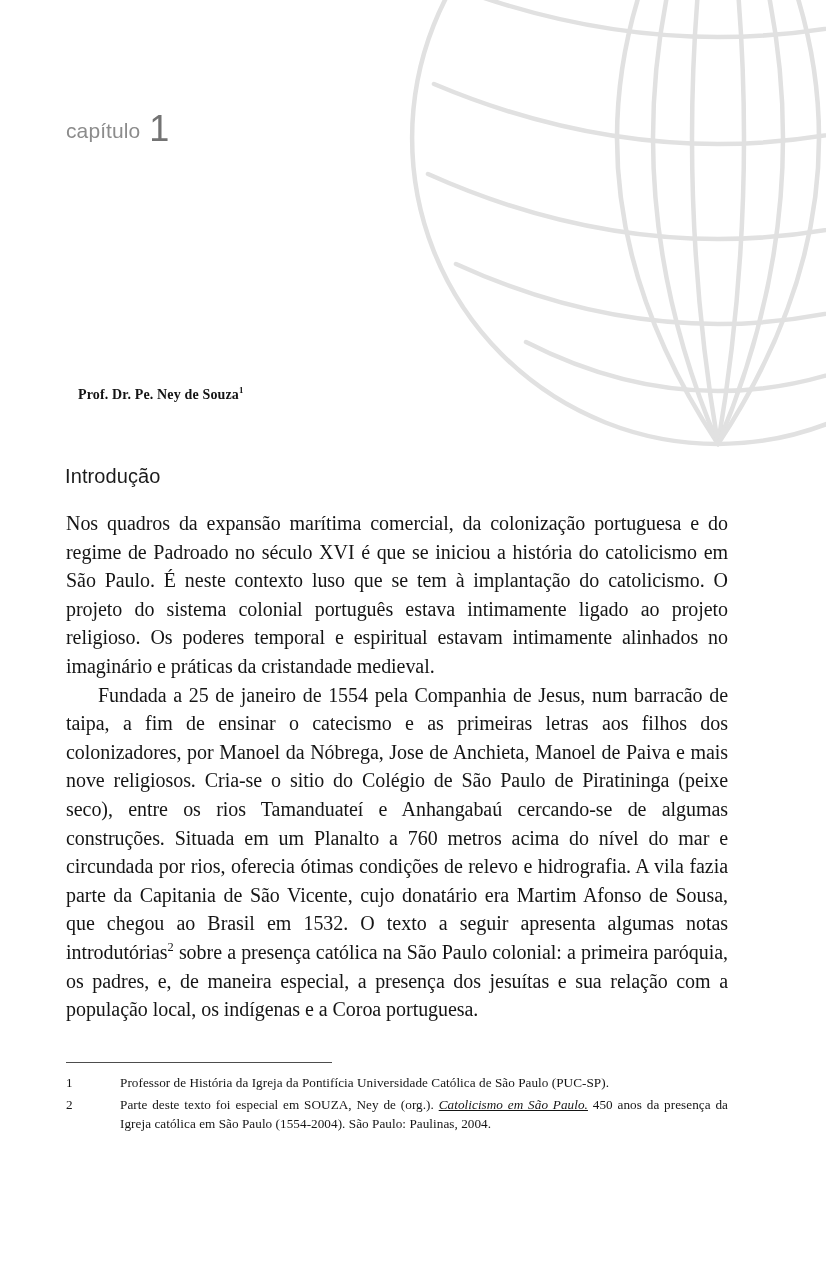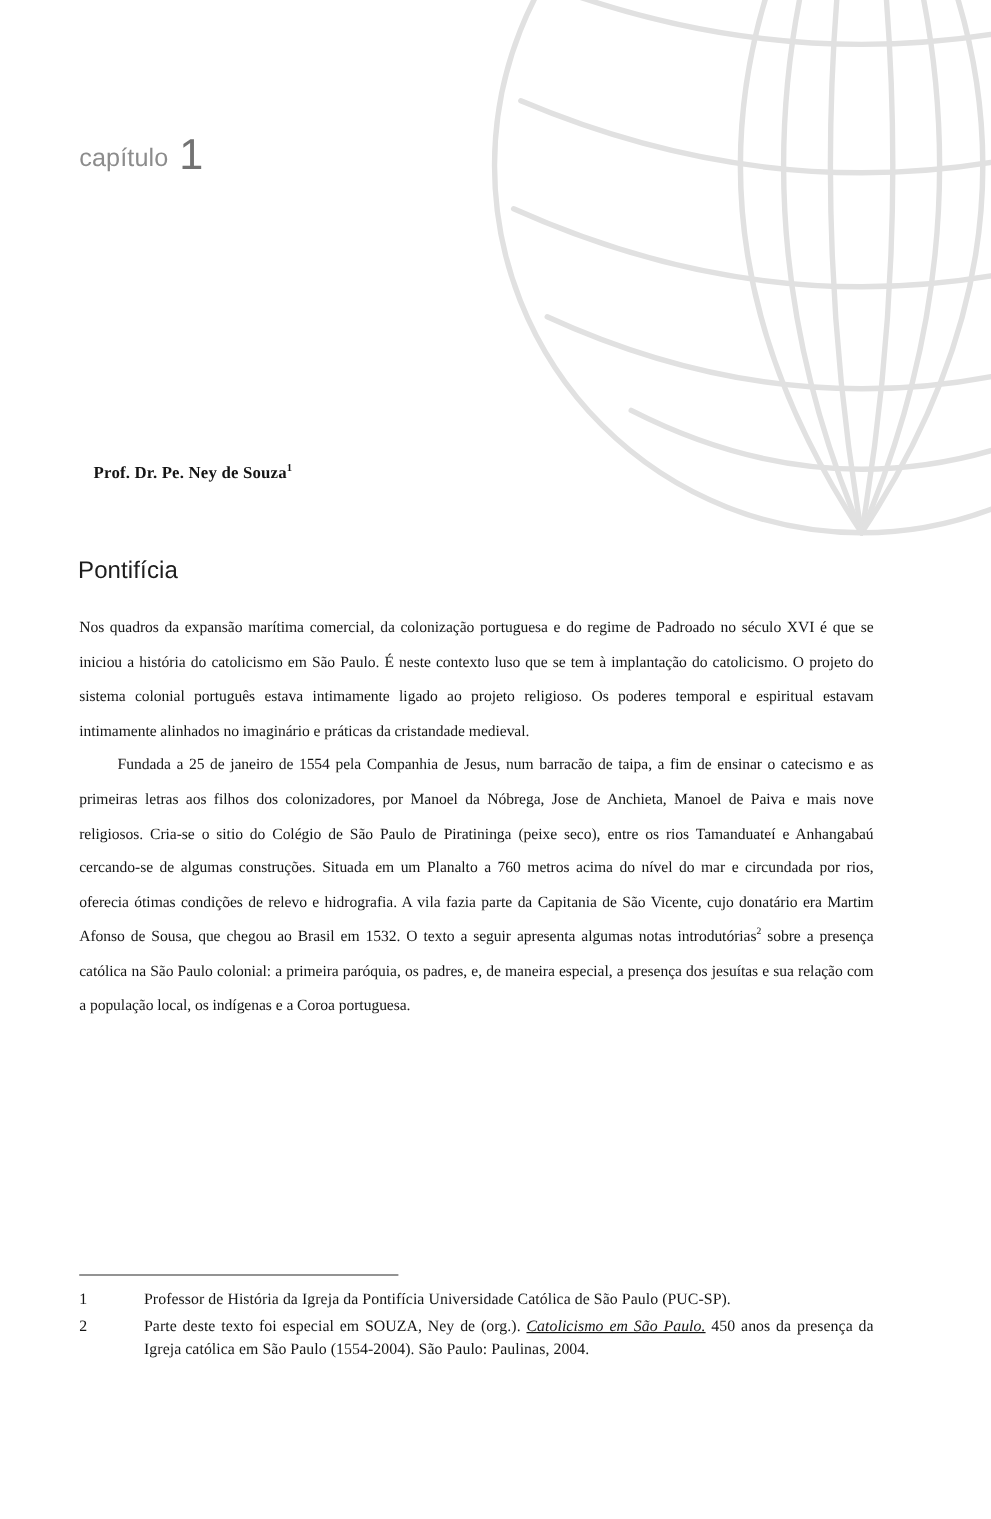--- a/index.html
+++ b/index.html
@@ -114,21 +114,21 @@
   .body-block {
     position: absolute;
     left: 66px;
     top: 509px;
     width: 662px;
     z-index: 2;
   }
   .body-block p {
     margin: 0;
     font-family: "Liberation Serif", "DejaVu Serif", serif;
-    font-size: 13px;
+    font-size: 20px;
     line-height: 28.6px;
     text-align: justify;
     text-justify: inter-word;
     color: #151515;
     letter-spacing: -0.05px;
     -webkit-hyphens: manual;
     hyphens: manual;
   }
   .body-block p.indented { text-indent: 32px; }
   .body-block p sup {
@@ -206,21 +206,21 @@
   <div class="chapter-line">
     <span class="chapter-word">capítulo</span>
     <span class="chapter-number">1</span>
   </div>
 
 
   <p class="author">
     <span>Prof. Dr. Pe. Ney de Souza</span><sup>1</sup>
   </p>
 
-  <h2 class="section-heading">Pontifícia</h2>
+  <h2 class="section-heading">Introdução</h2>
 
   <div class="body-block">
     <p>Nos quadros da expansão marítima comercial, da colonização portuguesa e do regime de Padroado no século XVI é que se iniciou a história do catolicismo em São Paulo. É neste contexto luso que se tem à implantação do catolicismo. O projeto do sistema colonial português estava intimamente ligado ao projeto religioso. Os poderes temporal e espiritual estavam intimamente alinhados no imaginário e práticas da cristandade medieval.</p>
     <p class="indented"><span>Fundada a 25 de janeiro de 1554 pela Companhia de Jesus, num barracão de taipa, a fim de ensinar o catecismo e as primeiras letras aos filhos dos colonizadores, por Manoel da Nóbrega, Jose de Anchieta, Manoel de Paiva e mais nove religiosos. Cria-se o sitio do Colégio de São Paulo de Piratininga (peixe seco), entre os rios Tamanduateí e Anhangabaú cercando-se de algumas construções. Situada em um Planalto a 760 metros acima do nível do mar e circundada por rios, oferecia ótimas condições de relevo e hidrografia. A vila fazia parte da Capitania de São Vicente, cujo donatário era Martim Afonso de Sousa, que chegou ao Brasil em 1532. O texto a seguir apresenta algumas notas introdutórias</span><sup>2</sup><span> sobre a presença católica na São Paulo colonial: a primeira paróquia, os padres, e, de maneira especial, a presença dos jesuítas e sua relação com a população local, os indígenas e a Coroa portuguesa.</span></p>
   </div>
 
   <div class="footnotes">
     <hr class="footnote-rule">
 
     <div class="footnote">

